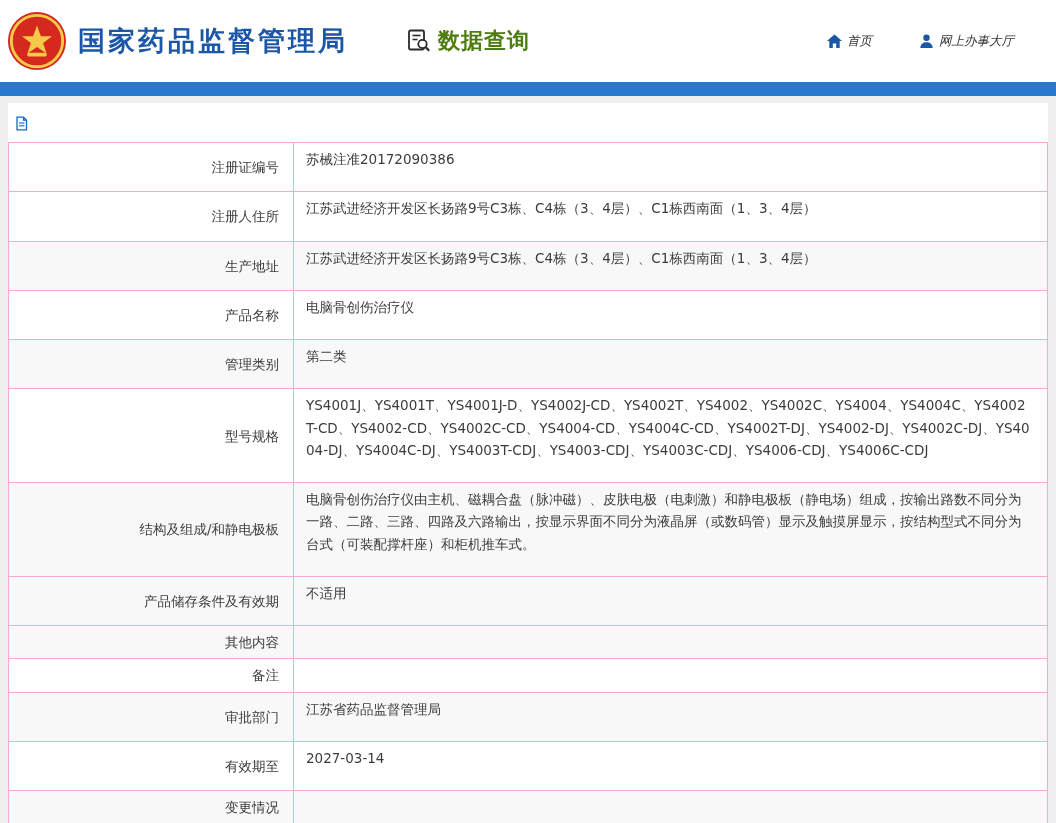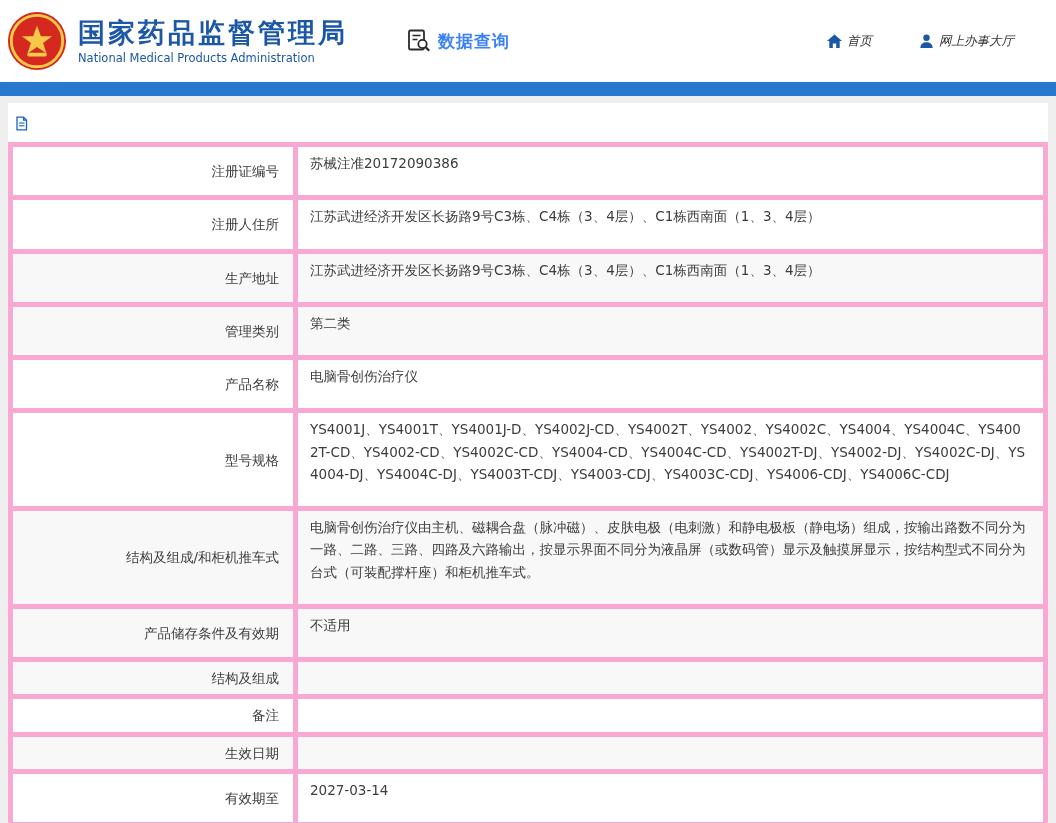--- a/index.html
+++ b/index.html
@@ -36,23 +36,23 @@
     white-space: nowrap;
   }
   .query-section {
     display: flex;
     align-items: center;
     margin-left: 58px;
     gap: 6px;
   }
   .query-icon { width: 26px; height: 26px; display: inline-flex; }
   .query-label {
-    font-size: 17px;
+    font-size: 22px;
     font-weight: 600;
-    color: #3b82f6;
+    color: #4d7c0f;
     letter-spacing: 1px;
   }
   .top-nav {
     margin-left: auto;
     display: flex;
     gap: 46px;
     padding-right: 28px;
   }
   .nav-item {
     display: flex;
@@ -85,21 +85,21 @@
   }
   .bc-icon { width: 15px; height: 15px; display: inline-flex; flex: 0 0 auto; }
 
   
   .info-table {
     width: 100%;
     border-collapse: collapse;
     table-layout: fixed;
   }
   .info-table th, .info-table td {
-    border: 5px solid #f9a8d4;
+    border: 1px solid #f9a8d4;
     font-size: 13.5px;
     font-weight: normal;
     height: 30px;
     vertical-align: middle;
     line-height: 1.65;
   }
   .label-cell {
     width: 285px;
     text-align: right;
     padding: 5px 14px 5px 6px;
@@ -124,21 +124,20 @@
       <svg viewBox="0 0 64 64" width="62" height="62" aria-hidden="true">
         <circle cx="32" cy="32" r="30" fill="#d5281e"></circle>
         <circle cx="32" cy="32" r="26.5" fill="none" stroke="#f7c948" stroke-width="3"></circle>
         <polygon fill="#f7c948" points="32,16 36,27 47.5,27 38.3,34 41.8,45 32,38.3 22.2,45 25.7,34 16.5,27 28,27"></polygon>
         <rect x="22" y="44" width="20" height="4" rx="1.5" fill="#f7c948"></rect>
       </svg>
     </span>
 
     <div class="org-block">
       <div class="org-cn">国家药品监督管理局</div>
-      <div class="org-en">National Medical Products Administration</div>
     </div>
 
     <div class="query-section">
       <span class="query-icon">
         <svg viewBox="0 0 26 26" width="26" height="26" aria-hidden="true">
           <rect x="3" y="2.5" width="15" height="19" rx="1.5" fill="none" stroke="#2b2b2b" stroke-width="1.8"></rect>
           <line x1="6.5" y1="7.5" x2="14.5" y2="7.5" stroke="#2b2b2b" stroke-width="1.6"></line>
           <line x1="6.5" y1="11.5" x2="11.5" y2="11.5" stroke="#2b2b2b" stroke-width="1.6"></line>
           <circle cx="16.5" cy="16" r="4.2" fill="#ffffff" stroke="#2b2b2b" stroke-width="1.8"></circle>
           <line x1="19.6" y1="19.1" x2="23.2" y2="22.7" stroke="#2b2b2b" stroke-width="2.2"></line>
@@ -194,63 +193,63 @@
   <tr class="info-row">
     <th class="label-cell">注册人住所</th>
     <td class="value-cell">江苏武进经济开发区长扬路9号C3栋、C4栋（3、4层）、C1栋西南面（1、3、4层）</td>
   </tr>
 
   <tr class="info-row alt">
     <th class="label-cell">生产地址</th>
     <td class="value-cell">江苏武进经济开发区长扬路9号C3栋、C4栋（3、4层）、C1栋西南面（1、3、4层）</td>
   </tr>
 
+  <tr class="info-row">
+    <th class="label-cell">产品名称</th>
+    <td class="value-cell">电脑骨创伤治疗仪</td>
+  </tr>
+
   <tr class="info-row alt">
     <th class="label-cell">管理类别</th>
     <td class="value-cell">第二类</td>
   </tr>
 
   <tr class="info-row">
-    <th class="label-cell">产品名称</th>
-    <td class="value-cell">电脑骨创伤治疗仪</td>
-  </tr>
-
-  <tr class="info-row">
     <th class="label-cell">型号规格</th>
     <td class="value-cell">YS4001J、YS4001T、YS4001J-D、YS4002J-CD、YS4002T、YS4002、YS4002C、YS4004、YS4004C、YS4002T-CD、YS4002-CD、YS4002C-CD、YS4004-CD、YS4004C-CD、YS4002T-DJ、YS4002-DJ、YS4002C-DJ、YS4004-DJ、YS4004C-DJ、YS4003T-CDJ、YS4003-CDJ、YS4003C-CDJ、YS4006-CDJ、YS4006C-CDJ</td>
   </tr>
 
   <tr class="info-row alt">
-    <th class="label-cell">结构及组成/和柜机推车式</th>
+    <th class="label-cell">结构及组成/和静电极板</th>
     <td class="value-cell">电脑骨创伤治疗仪由主机、磁耦合盘（脉冲磁）、皮肤电极（电刺激）和静电极板（静电场）组成，按输出路数不同分为一路、二路、三路、四路及六路输出，按显示界面不同分为液晶屏（或数码管）显示及触摸屏显示，按结构型式不同分为台式（可装配撑杆座）和柜机推车式。</td>
   </tr>
 
 
   <tr class="info-row alt">
     <th class="label-cell">产品储存条件及有效期</th>
     <td class="value-cell">不适用</td>
   </tr>
 
 
   <tr class="info-row alt">
-    <th class="label-cell">结构及组成</th>
+    <th class="label-cell">其他内容</th>
     <td class="value-cell"></td>
   </tr>
 
   <tr class="info-row">
     <th class="label-cell">备注</th>
     <td class="value-cell"></td>
   </tr>
 
-
-
-  <tr class="info-row alt">
-    <th class="label-cell">生效日期</th>
-    <td class="value-cell"></td>
-  </tr>
+  <tr class="info-row alt">
+    <th class="label-cell">审批部门</th>
+    <td class="value-cell">江苏省药品监督管理局</td>
+  </tr>
+
+
 
   <tr class="info-row">
     <th class="label-cell">有效期至</th>
     <td class="value-cell">2027-03-14</td>
   </tr>
 
   <tr class="info-row alt">
     <th class="label-cell">变更情况</th>
     <td class="value-cell"></td>
   </tr>

